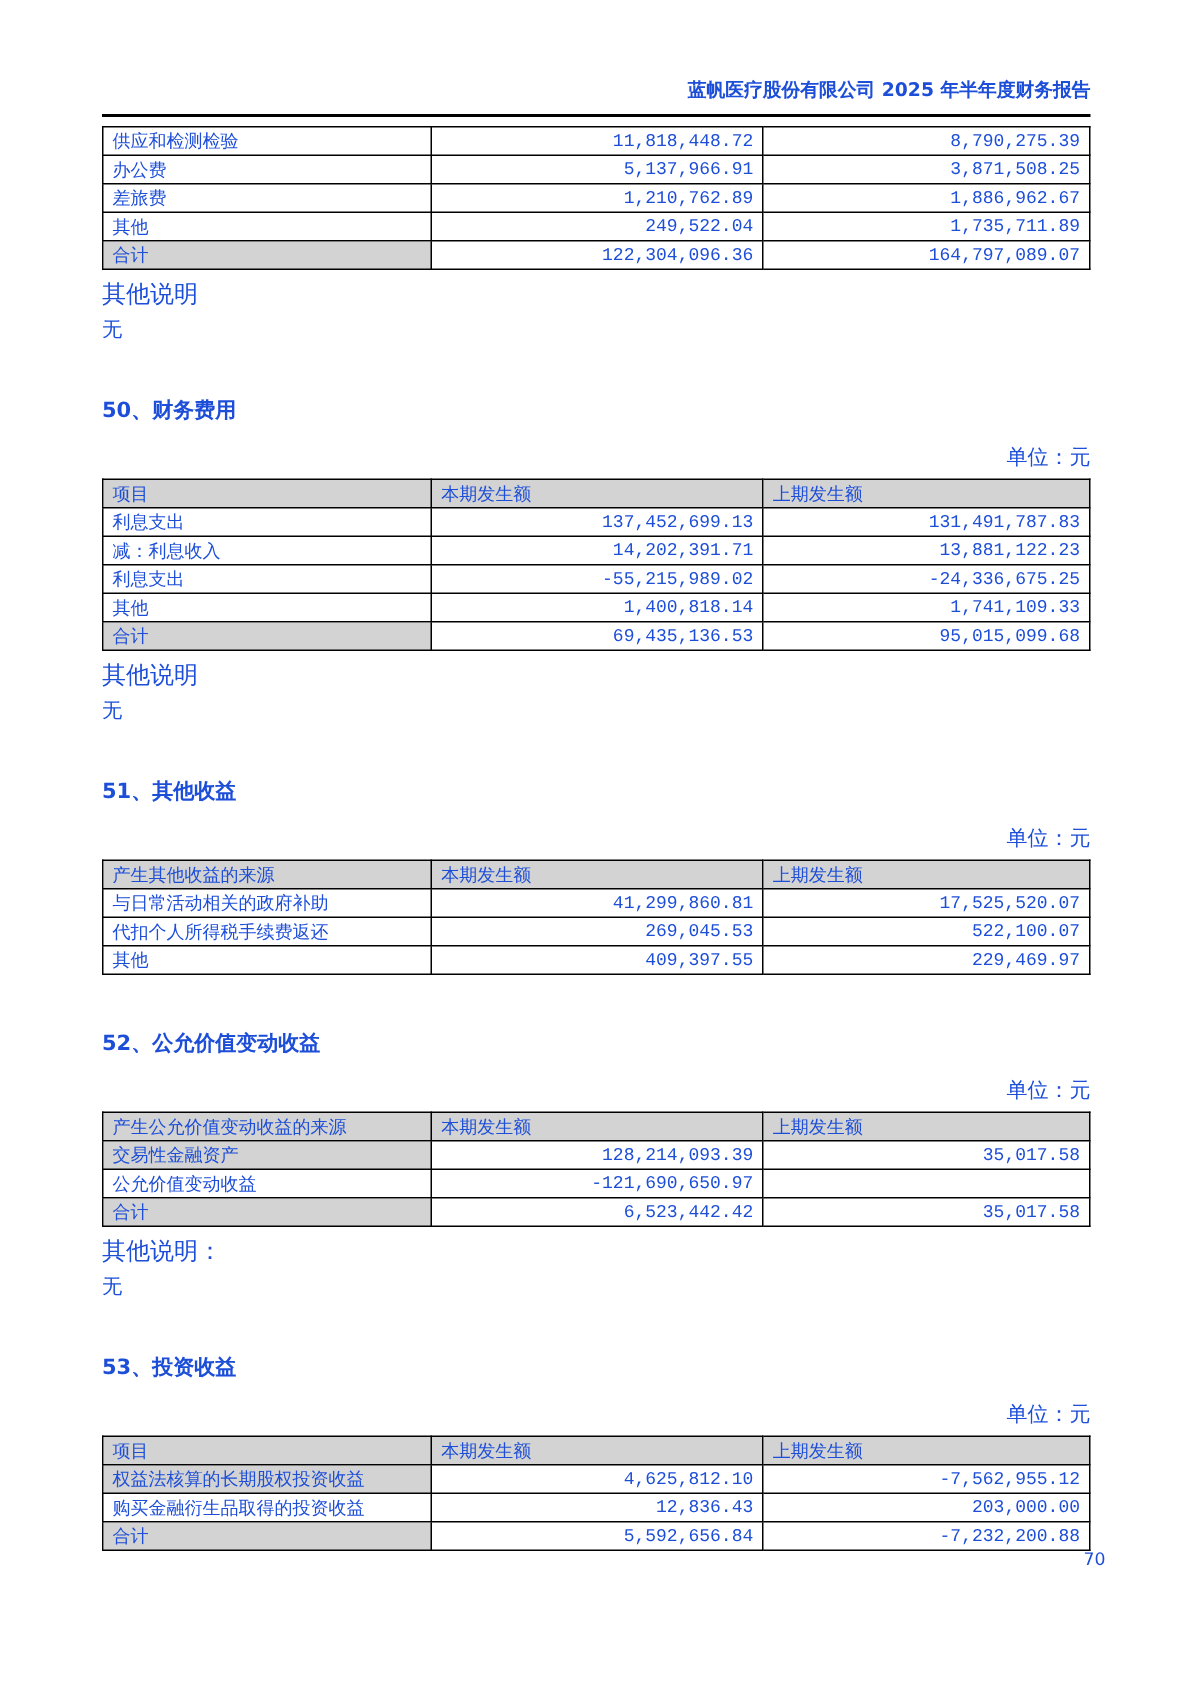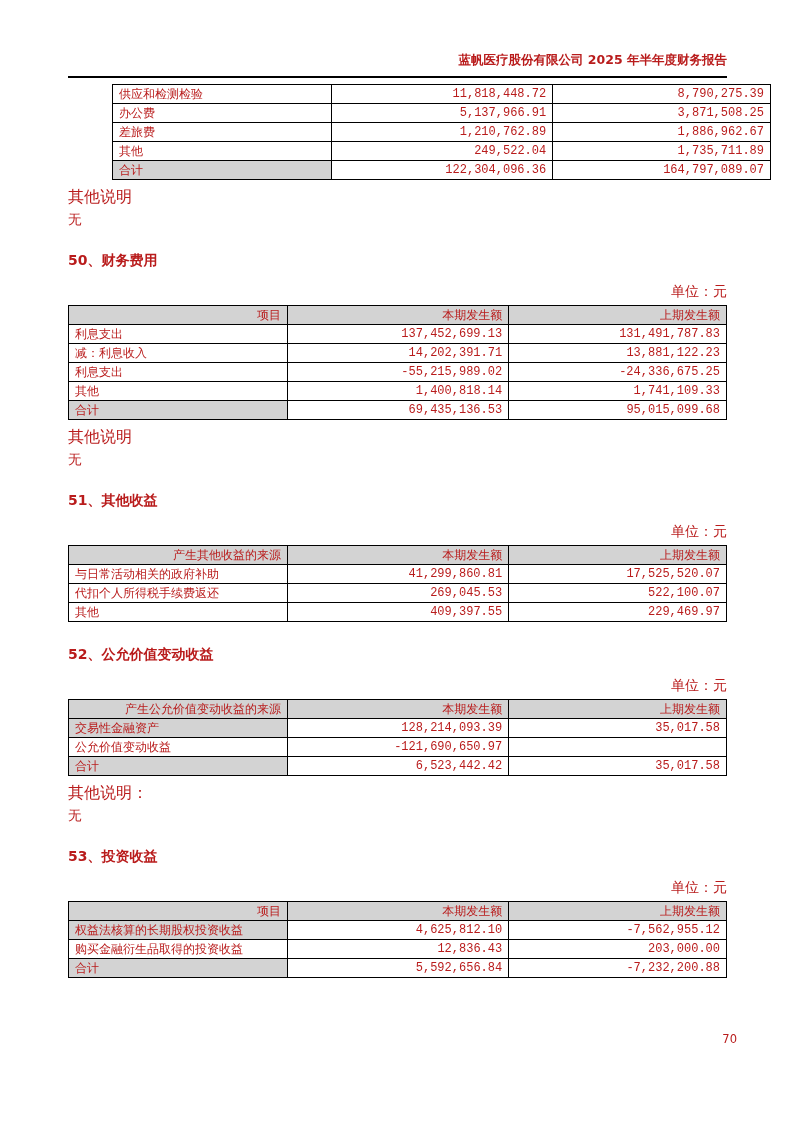--- a/index.html
+++ b/index.html
@@ -2,59 +2,59 @@
 <html style="--shade: #d3d3d3;"><head>
 <meta charset="utf-8">
 <style>
   html,body { margin:0; padding:0; background:#ffffff; }
   .page {
     position:relative;
     width:793px; height:1122px;
     background:#ffffff;
     box-sizing:border-box;
     font-family:"Liberation Serif","DejaVu Serif",serif;
-    color:#b91c1c;
+    color:#1d4ed8;
     overflow:hidden;
     border-radius:12px;
   }
   .content { margin-left:68px; width:659px; }
   .doc-header {
     padding-top:52px;
     text-align:right;
     font-size:12.5px;
     font-weight:bold;
     font-family:"DejaVu Sans","Liberation Sans",sans-serif;
     line-height:16px;
   }
   .header-rule { border-bottom:2px solid #000; margin-top:8px; }
-  .first-table { margin-top:32px;margin-left:44px; }
+  .first-table { margin-top:32px; }
   .fin-table {
     border-collapse:collapse;
     width:100%;
     table-layout:fixed;
     margin-top:6px;
   }
   .fin-table th, .fin-table td {
     border:1px solid #000;
     font-size:12px;
     line-height:16px;
     padding:1px 6px;
     overflow:hidden;
     white-space:nowrap;
     font-weight:normal;
   }
-  .hcell { text-align:right; }
+  .hcell { text-align:left; }
   .lcell { text-align:left; }
   .vcell {
     text-align:right;
     font-family:Liberation Mono, monospace;
   }
   .shade { background:var(--shade,#d3d3d3); }
   .sec-heading {
-    margin-top:24px;
+    margin-top:38px;
     font-size:14px;
     font-weight:bold;
     font-family:"DejaVu Sans","Liberation Sans",sans-serif;
     line-height:17px;
   }
   .unit-line {
     margin-top:15px;
     margin-bottom:0;
     text-align:right;
     font-size:14px;

